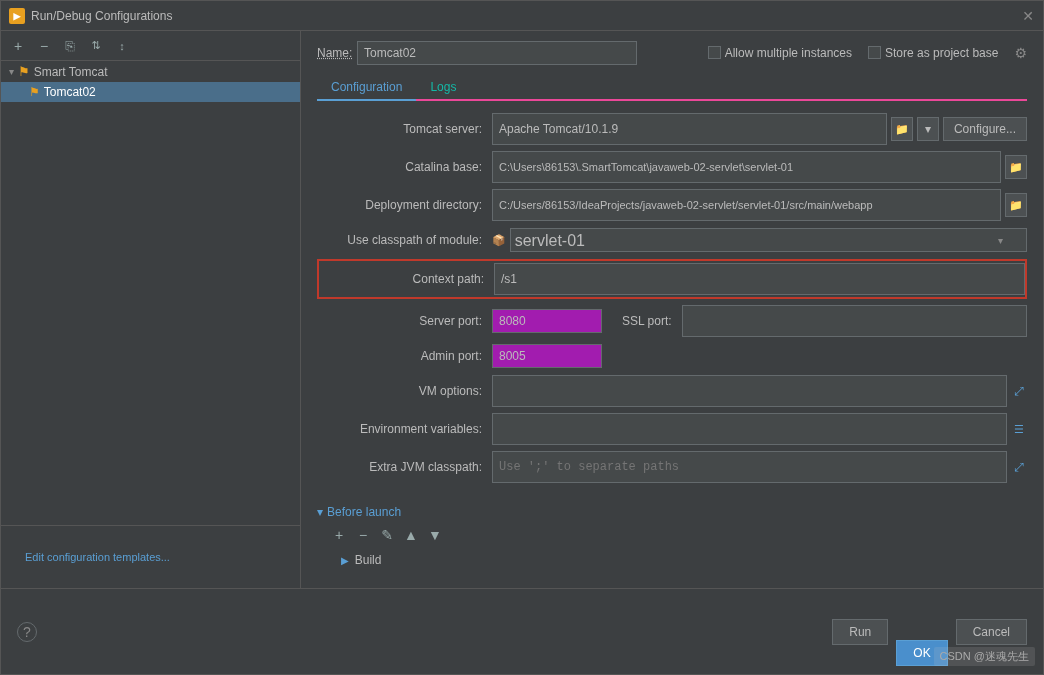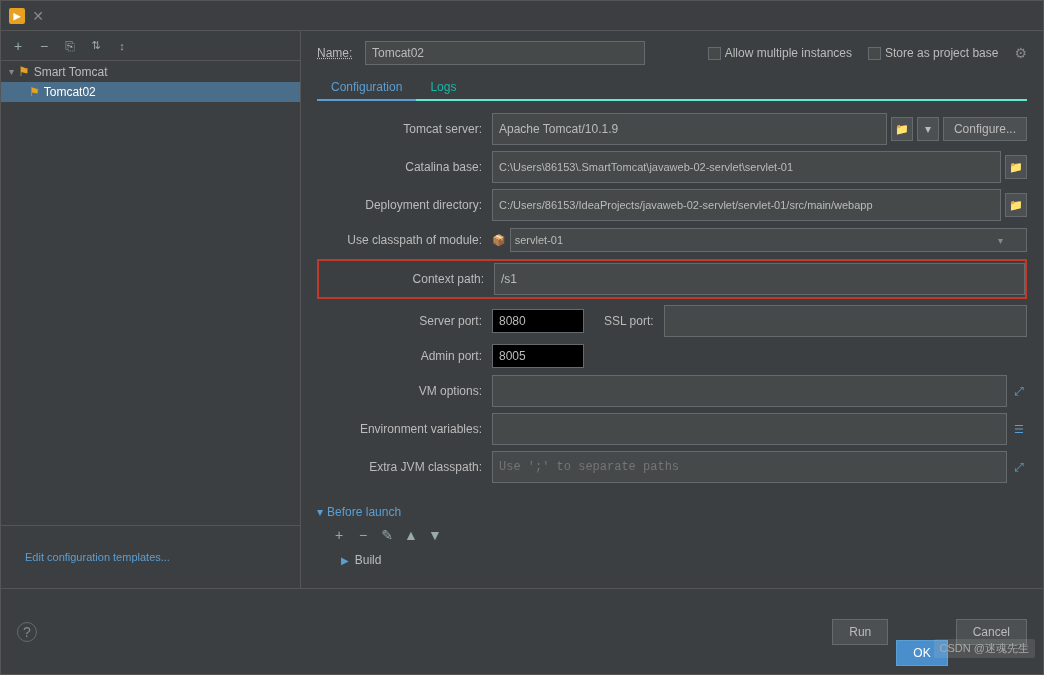--- a/index.html
+++ b/index.html
@@ -132,21 +132,20 @@
       background: #3c3f41;
       display: flex;
       flex-direction: column;
       padding: 10px 16px;
       overflow-y: auto;
     }
     .name-row {
       display: flex;
       align-items: center;
       margin-bottom: 10px;
-      gap: 8px;
     }
     .name-label {
       color: #bbb;
       min-width: 40px;
       text-decoration: underline dotted;
       cursor: default;
     }
     .name-input {
       background: #45494a;
       border: 1px solid #646a6d;
@@ -158,41 +157,41 @@
       outline: none;
     }
     .header-checkboxes {
       display: flex;
       align-items: center;
       gap: 16px;
       margin-left: auto;
     }
     .checkbox-item {
       display: flex;
-      align-items: flex-end;
+      align-items: flex-start;
       gap: 4px;
       cursor: pointer;
     }
     .checkbox-box {
       width: 13px;
       height: 13px;
       border: 1px solid #646a6d;
       background: #45494a;
       display: flex;
       align-items: center;
       justify-content: center;
     }
     .gear-icon {
       color: #888;
       font-size: 14px;
       cursor: pointer;
     }
     .tabs-bar {
       display: flex;
-      border-bottom: 2px solid #5eead4;
+      border-bottom: 2px solid #ec4899;
       margin-bottom: 12px;
     }
     .tab {
       padding: 5px 14px;
       cursor: pointer;
       color: #14b8a6;
       font-size: 12px;
       position: relative;
     }
     .tab.active {
@@ -244,21 +243,21 @@
       max-width: 175px;
       text-align: right;
       padding-right: 10px;
     }
     .select-input {
       background: #45494a;
       border: 1px solid #646a6d;
       color: #bbb;
       height: 24px;
       padding: 2px 4px;
-      font-size: 11px;
+      font-size: 16px;
       outline: none;
       flex: 1;
       appearance: none;
       cursor: pointer;
     }
     .input-btn {
       width: 22px;
       height: 24px;
       background: #4c5052;
       border: 1px solid #646a6d;
@@ -277,22 +276,22 @@
       min-height: 26px;
     }
     .inline-label {
       color: #bbb;
       margin-left: 16px;
       margin-right: 6px;
       font-size: 12px;
       white-space: nowrap;
     }
     .small-input {
-      width: 92px;
-      background: #000000;
+      width: 110px;
+      background: #a21caf;
       border: 1px solid #646a6d;
       color: #bbb;
       height: 24px;
       padding: 2px 6px;
       font-size: 12px;
       outline: none;
     }
     .expand-btn {
       width: 16px;
       height: 16px;
@@ -384,21 +383,21 @@
       outline: none;
     }
     .btn-primary {
       background: #4a8fcc;
       border-color: #5a9fd4;
       color: #fff;
       margin-top: 43px;
     }
     .watermark {
       position: absolute;
-      bottom: 16px;
+      bottom: 8px;
       right: 8px;
       background: rgba(200,200,200,0.15);
       color: #aaa;
       font-size: 11px;
       padding: 2px 6px;
       border-radius: 2px;
     }
     .select-wrapper {
       flex: 1;
       position: relative;
@@ -415,20 +414,21 @@
   </style>
 </head>
 <body>
 
 <div class="window" style="position:relative;">
 
   <div class="title-bar">
     <div class="title-bar-icon">
       <span style="font-size:9px; color:#fff;">▶</span>
     </div>
+    <span class="title-text">Run/Debug Configurations</span>
     <div class="title-controls">
       <span class="title-btn">✕</span>
     </div>
   </div>
 
   <div class="content">
 
     <div class="sidebar">
       <div class="sidebar-toolbar">
         <div class="toolbar-btn">+</div>

